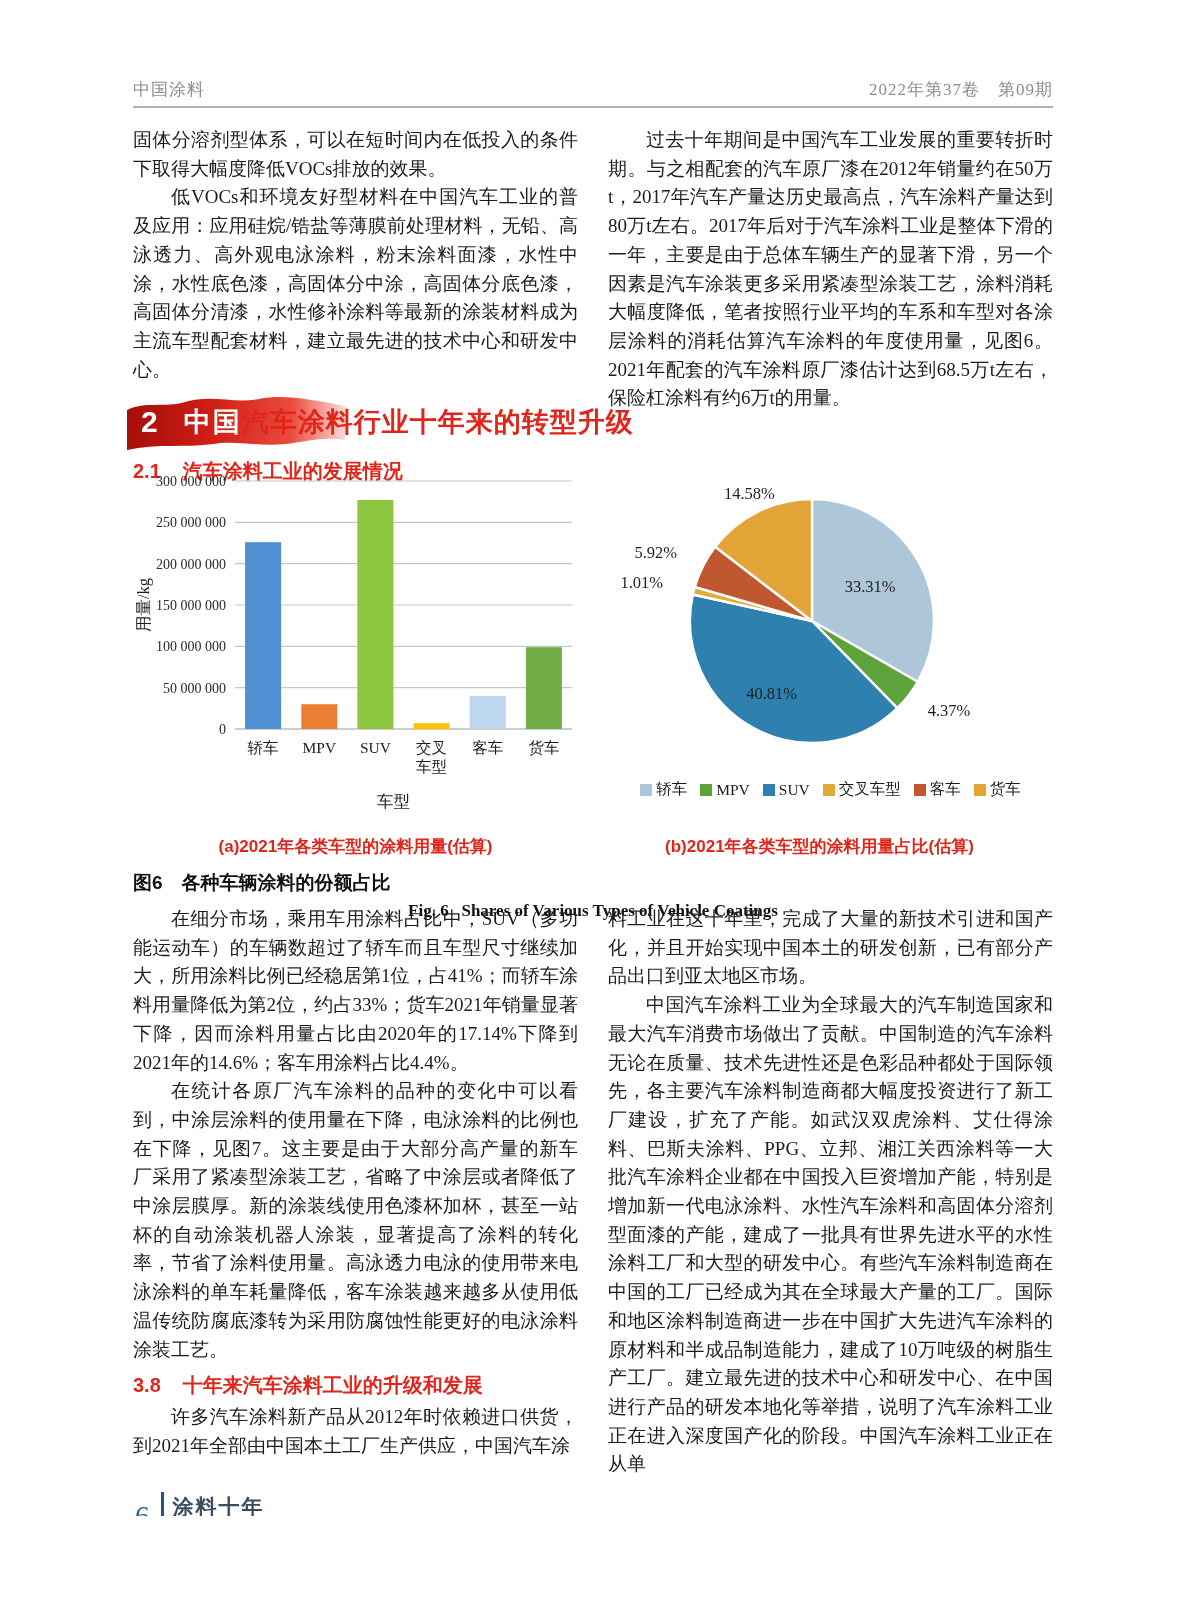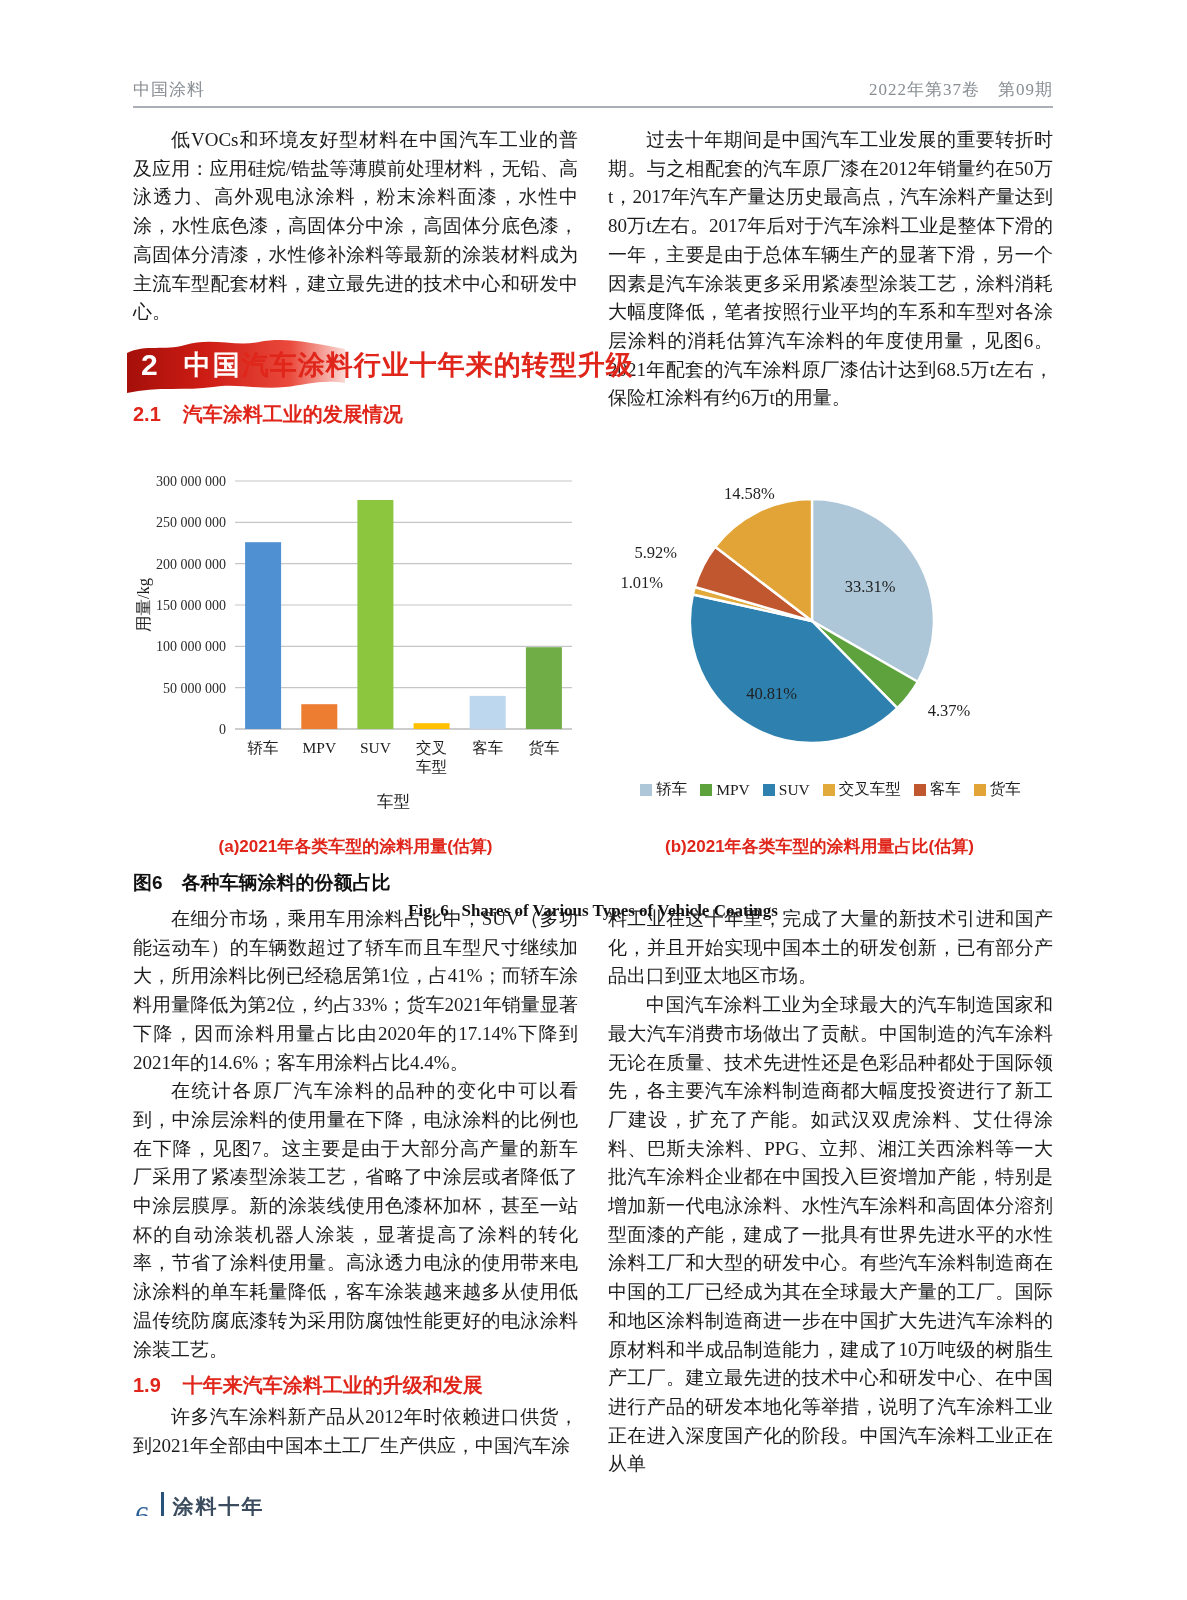--- a/index.html
+++ b/index.html
@@ -67,20 +67,21 @@
 <div class="page">
 
   <div class="header">
     <span>中国涂料</span>
     <span>2022年第37卷　第09期</span>
   </div>
   <div class="header-rule"></div>
 
   <div class="cols top">
     <div class="col">
+      <p class="body">固体分溶剂型体系，可以在短时间内在低投入的条件下取得大幅度降低VOCs排放的效果。</p>
       <p class="body indent">低VOCs和环境友好型材料在中国汽车工业的普及应用：应用硅烷/锆盐等薄膜前处理材料，无铅、高泳透力、高外观电泳涂料，粉末涂料面漆，水性中涂，水性底色漆，高固体分中涂，高固体分底色漆，高固体分清漆，水性修补涂料等最新的涂装材料成为主流车型配套材料，建立最先进的技术中心和研发中心。</p>
 
       <div class="banner">
         <svg class="flag" viewBox="0 0 218 56" preserveAspectRatio="none" aria-hidden="true">
           <defs>
             <linearGradient id="flagGrad" x1="0" y1="0" x2="1" y2="0">
               <stop offset="0" stop-color="#a50f0a"></stop>
               <stop offset="0.38" stop-color="#cf1e15"></stop>
               <stop offset="0.75" stop-color="#ea4a3c"></stop>
               <stop offset="1" stop-color="#fbd9d4"></stop>
@@ -187,21 +188,21 @@
     </div>
     <div class="figcap-cn">图6　各种车辆涂料的份额占比</div>
     <div class="figcap-en">Fig. 6   Shares of Various Types of Vehicle Coatings</div>
   </div>
 
   <div class="cols bottom">
     <div class="col">
       <p class="body indent">在细分市场，乘用车用涂料占比中，SUV（多功能运动车）的车辆数超过了轿车而且车型尺寸继续加大，所用涂料比例已经稳居第1位，占41%；而轿车涂料用量降低为第2位，约占33%；货车2021年销量显著下降，因而涂料用量占比由2020年的17.14%下降到2021年的14.6%；客车用涂料占比4.4%。</p>
       <p class="body indent">在统计各原厂汽车涂料的品种的变化中可以看到，中涂层涂料的使用量在下降，电泳涂料的比例也在下降，见图7。这主要是由于大部分高产量的新车厂采用了紧凑型涂装工艺，省略了中涂层或者降低了中涂层膜厚。新的涂装线使用色漆杯加杯，甚至一站杯的自动涂装机器人涂装，显著提高了涂料的转化率，节省了涂料使用量。高泳透力电泳的使用带来电泳涂料的单车耗量降低，客车涂装越来越多从使用低温传统防腐底漆转为采用防腐蚀性能更好的电泳涂料涂装工艺。</p>
       <h3 class="sub">
-        <span class="num">1.9</span><span>十年来汽车涂料工业的升级和发展</span>
+        <span class="num">3.8</span><span>十年来汽车涂料工业的升级和发展</span>
       </h3>
       <p class="body indent" style="margin-top:4px">许多汽车涂料新产品从2012年时依赖进口供货，到2021年全部由中国本土工厂生产供应，中国汽车涂</p>
     </div>
     <div class="col">
       <p class="body">料工业在这十年里，完成了大量的新技术引进和国产化，并且开始实现中国本土的研发创新，已有部分产品出口到亚太地区市场。</p>
       <p class="body indent">中国汽车涂料工业为全球最大的汽车制造国家和最大汽车消费市场做出了贡献。中国制造的汽车涂料无论在质量、技术先进性还是色彩品种都处于国际领先，各主要汽车涂料制造商都大幅度投资进行了新工厂建设，扩充了产能。如武汉双虎涂料、艾仕得涂料、巴斯夫涂料、PPG、立邦、湘江关西涂料等一大批汽车涂料企业都在中国投入巨资增加产能，特别是增加新一代电泳涂料、水性汽车涂料和高固体分溶剂型面漆的产能，建成了一批具有世界先进水平的水性涂料工厂和大型的研发中心。有些汽车涂料制造商在中国的工厂已经成为其在全球最大产量的工厂。国际和地区涂料制造商进一步在中国扩大先进汽车涂料的原材料和半成品制造能力，建成了10万吨级的树脂生产工厂。建立最先进的技术中心和研发中心、在中国进行产品的研发本地化等举措，说明了汽车涂料工业正在进入深度国产化的阶段。中国汽车涂料工业正在从单</p>
     </div>
   </div>
 
   <div class="footer">

